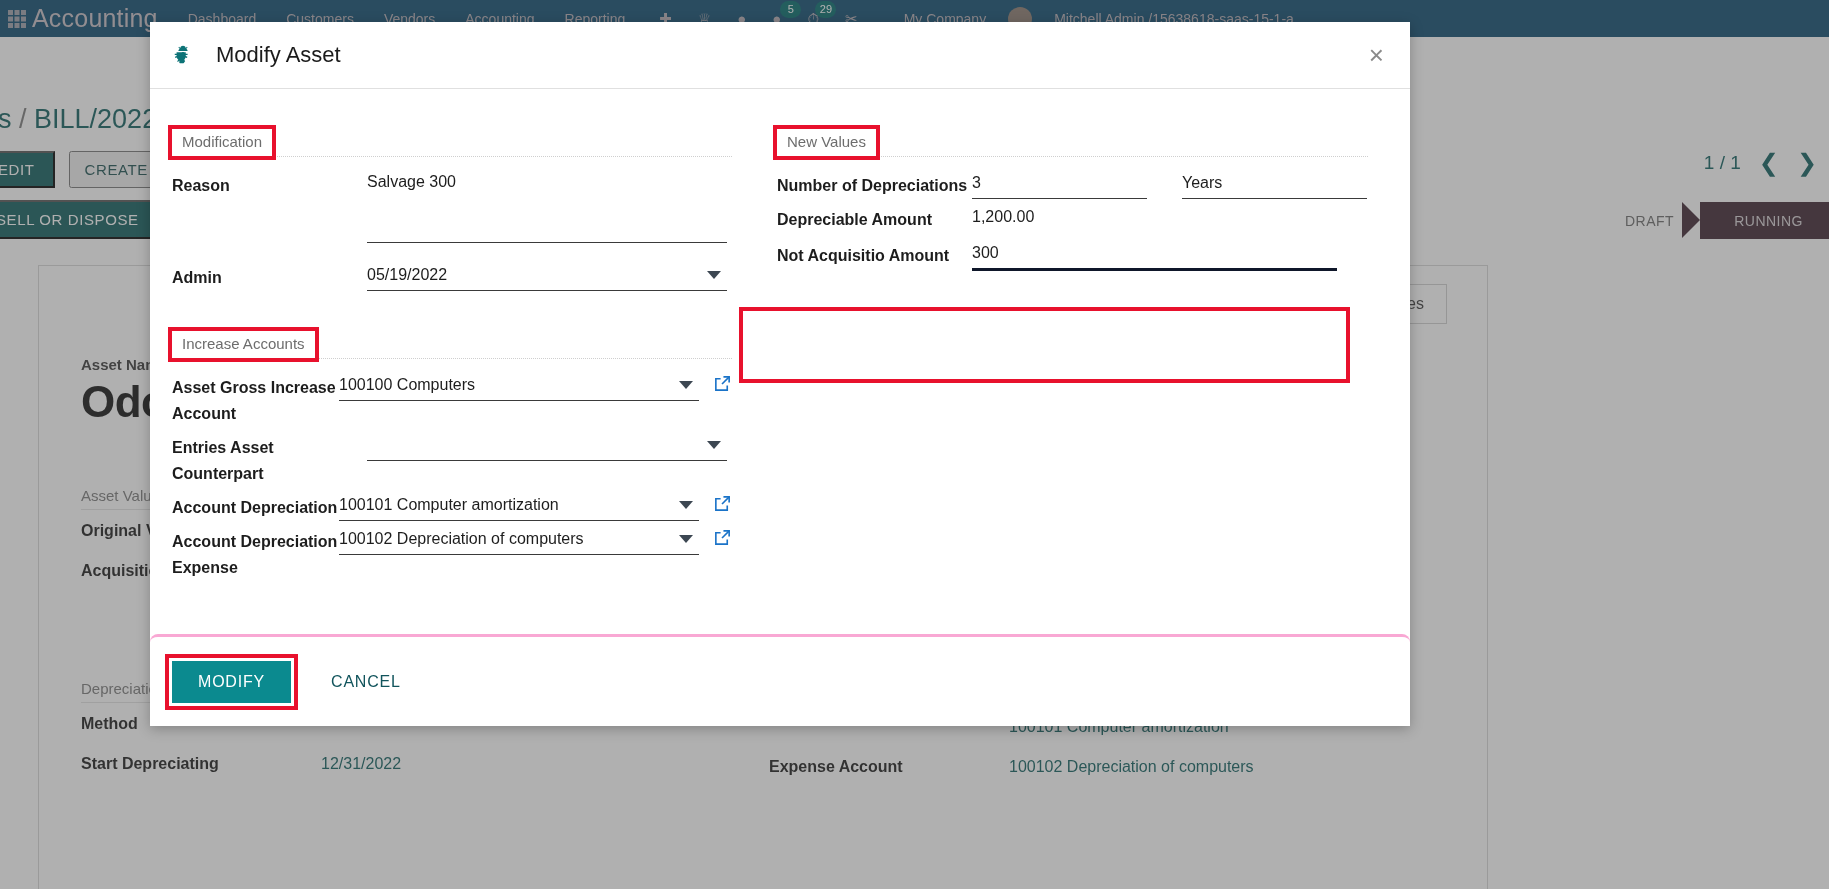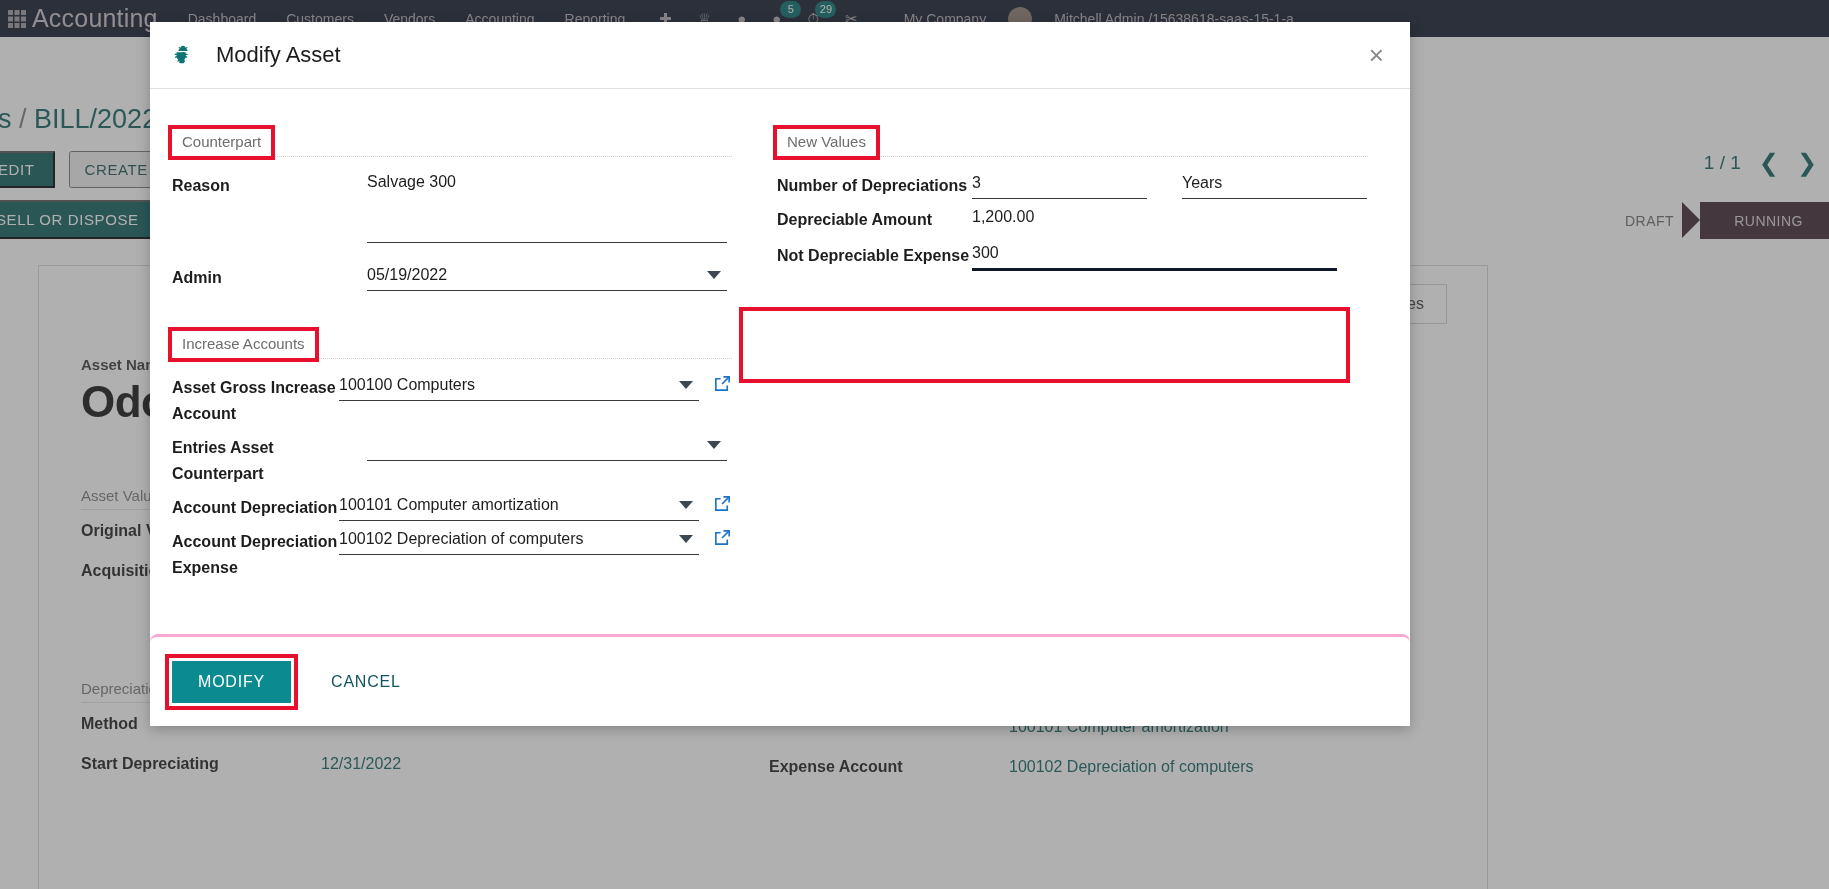--- a/index.html
+++ b/index.html
@@ -7,21 +7,21 @@
     width: 1829px; height: 889px;
     font-family: "Liberation Sans", sans-serif;
     overflow: hidden; background: #ffffff;
   }
   #root { position: relative; width: 1829px; height: 889px; }
 
   
   .bg-layer { position: absolute; inset: 0; background: #ffffff; }
   .navbar {
     position: absolute; top: 0; left: 0; width: 1829px; height: 37px;
-    background: #0f172a; display: flex; align-items: center;
+    background: #0c4a6e; display: flex; align-items: center;
     padding-left: 8px; color: #e4dfe2;
   }
   .nav-apps-icon { width: 18px; height: 18px; margin-right: 6px; opacity: .85; }
   .nav-brand { font-size: 25px; color: #c9c0c6; letter-spacing: .2px; margin-right: 30px; white-space: nowrap; }
   .nav-menu { display: flex; align-items: flex-end; gap: 30px; font-size: 14px; color: #b9b0b7; white-space: nowrap; }
   .nav-icons { display: flex; align-items: center; gap: 26px; margin-left: 34px; color: #b9b0b7; font-size: 15px; }
   .nav-badge-wrap { position: relative; display: inline-block; }
   .nav-badge {
     position: absolute; top: -9px; left: 8px;
     background: #016b6b; color: #fff; font-size: 11px; line-height: 16px;
@@ -260,21 +260,21 @@
       <button class="modal-close">×</button>
     </div>
     <div class="modal-head-rule"></div>
 
     <div class="modal-body">
       <div class="cols">
 
         <div class="col">
 
           <div class="grp-head-wrap">
-            <div class="grp-head annot">Counterpart</div>
+            <div class="grp-head annot">Modification</div>
           </div>
 
           <div class="field" style="margin-bottom:14px;">
             <div class="lbl">Reason</div>
             <div class="ctrl">
               <textarea class="txtarea" value="Salvage 300" style="">Salvage 300</textarea>
             </div>
           </div>
 
           <div class="field" style="margin-bottom:40px;">
@@ -380,21 +380,21 @@
           </div>
 
           <div class="field" style="margin-bottom:0;">
             <div class="lbl">Depreciable Amount</div>
             <div class="ctrl">
               <div class="plain-val">1,200.00</div>
             </div>
           </div>
 
           <div class="field" style="margin-top:6px;">
-            <div class="lbl">Not Depreciable Expense</div>
+            <div class="lbl">Not Acquisitio Amount</div>
             <div class="ctrl">
               <input class="inp-line thin-blue" style="width: 365px;" value="300">
             </div>
           </div>
 
         </div>
       </div>
 
       <div class="annot-box" style="left:593px; top:222px; width:603px; height:68px;"></div>
     </div>

